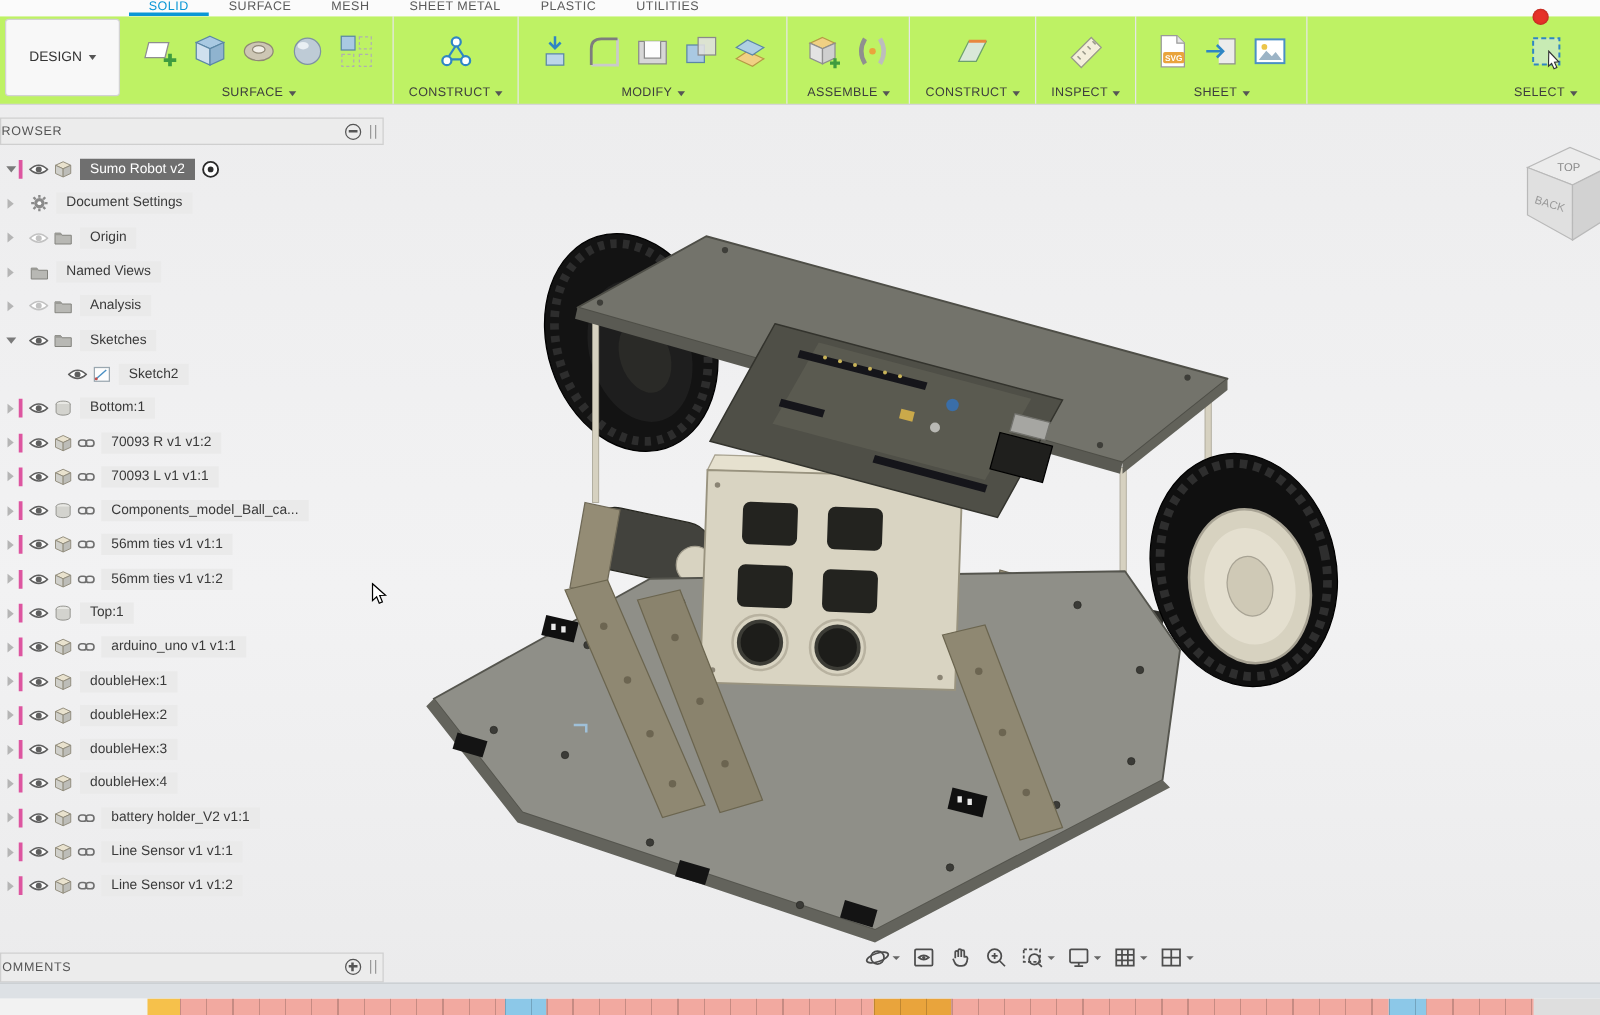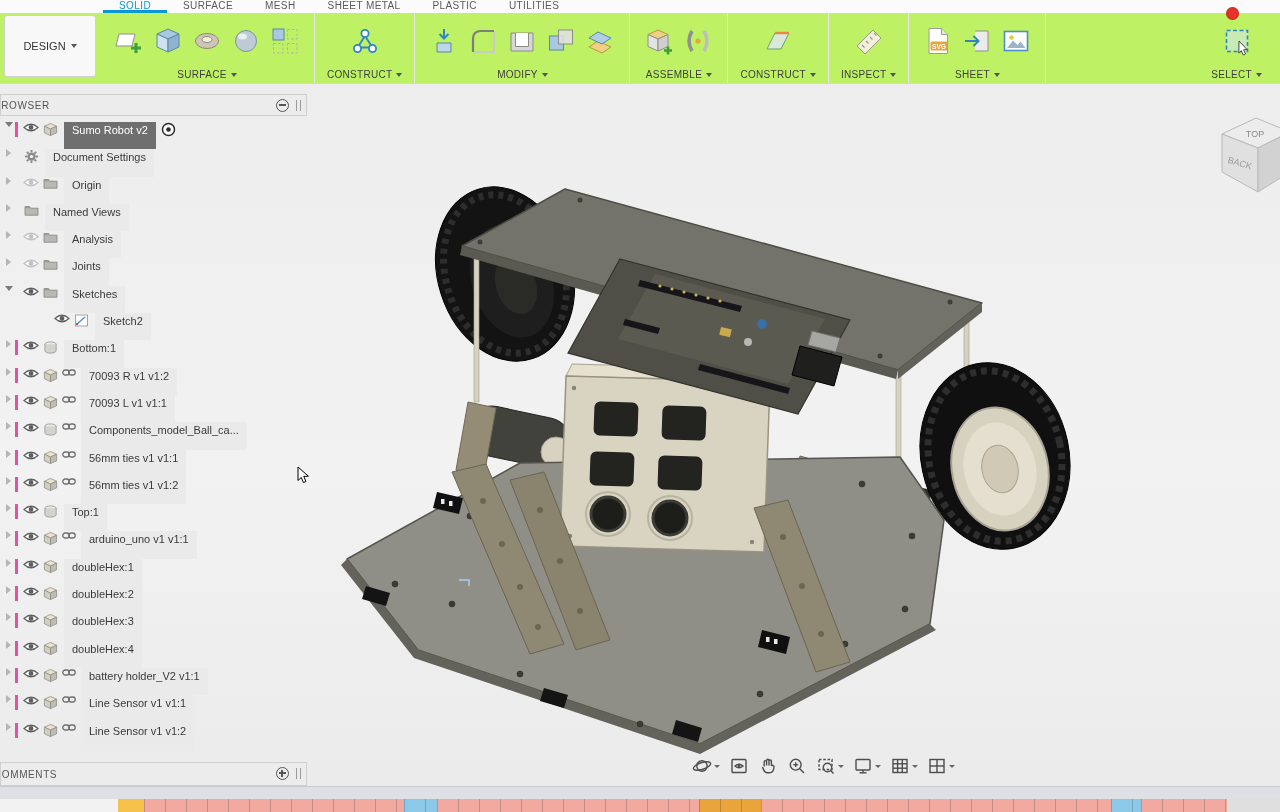--- a/index.html
+++ b/index.html
@@ -39,21 +39,21 @@
 
 
 .browser{position:absolute;left:0;top:94px;width:307px;bottom:26px;z-index:20}
 .panel-header{height:22px;background:#ececec;border:1px solid #cfcfcf;display:flex;align-items:center;position:relative;overflow:hidden}
 .panel-title{font-size:10px;letter-spacing:.6px;color:#555;margin-left:-7px;white-space:nowrap}
 .circ{width:13px;height:13px;border:1.5px solid #555;border-radius:50%;position:absolute;right:17px;top:4px}
 .circ::after{content:"";position:absolute;left:2px;right:2px;top:4.1px;height:1.6px;background:#555}
 .circ.plus::before{content:"";position:absolute;top:2px;bottom:2px;left:4.1px;width:1.6px;background:#555}
 .grip{position:absolute;right:5px;top:5px;width:5px;height:11px;border-left:1.5px solid #9a9a9a;border-right:1.5px solid #9a9a9a}
 .tree{position:absolute;top:22px;left:0;right:0;bottom:0;padding-top:6px}
-.row{display:flex;height:27.3px;padding-left:3px}
+.row{display:flex;align-items:center;height:27.3px;padding-left:3px}
 .arrow{width:11px;display:flex;justify-content:center}
 .tri{width:0;height:0;border-top:4px solid transparent;border-bottom:4px solid transparent;border-left:5px solid #b5b5b5}
 .tri-open{width:0;height:0;border-left:4px solid transparent;border-right:4px solid transparent;border-top:5px solid #7a7a7a}
 .cbar{width:3px;height:15px;background:var(--selection-pink,#dd55a0);margin:0 3px 0 1px}
 .barspace{width:7px}
 .eye-w{width:19px;display:flex;justify-content:center}
 .ico-w{width:19px;display:flex;justify-content:center;margin-left:1px}
 .link-w{width:17px;display:flex;justify-content:center}
 .chip{margin-left:4px;background:#eaeaea;padding:2px 8px 3px;color:#3a3a3a;white-space:nowrap}
 .row.root .chip{background:#6f6f6f;color:#fff}
@@ -625,39 +625,20 @@
           <span class="ico-w">
             <svg width="15" height="12" viewBox="0 0 15 12">
               <path d="M1 2.5 h4.5 l1.2 1.7 H14 v7 H1Z" fill="#b8b8b4" stroke="#83837e" stroke-width=".8"></path>
               <path d="M1 2.5 h4.5 l1.2 1.7 H1Z" fill="#9a9a95"></path>
             </svg>
           </span>
           <span class="chip">Analysis</span>
         </div>
         <div class="row">
           <span class="arrow">
-            <span class="tri"></span>
-          </span>
-          <span class="barspace"></span>
-          <span class="eye-w">
-            <svg width="16" height="11" viewBox="0 0 16 11">
-              <path d="M1 5.5 Q8 -1 15 5.5 Q8 12 1 5.5Z" fill="#fff" stroke="#c2c2c2" stroke-width="1.2"></path>
-              <circle cx="8" cy="5.5" r="2.4" fill="#c2c2c2"></circle>
-            </svg>
-          </span>
-          <span class="ico-w">
-            <svg width="15" height="12" viewBox="0 0 15 12">
-              <path d="M1 2.5 h4.5 l1.2 1.7 H14 v7 H1Z" fill="#b8b8b4" stroke="#83837e" stroke-width=".8"></path>
-              <path d="M1 2.5 h4.5 l1.2 1.7 H1Z" fill="#9a9a95"></path>
-            </svg>
-          </span>
-          <span class="chip">Joints</span>
-        </div>
-        <div class="row">
-          <span class="arrow">
             <span class="tri-open"></span>
           </span>
           <span class="barspace"></span>
           <span class="eye-w">
             <svg width="16" height="11" viewBox="0 0 16 11">
               <path d="M1 5.5 Q8 -1 15 5.5 Q8 12 1 5.5Z" fill="#fff" stroke="#5f5f5f" stroke-width="1.2"></path>
               <circle cx="8" cy="5.5" r="2.4" fill="#5f5f5f"></circle>
             </svg>
           </span>
           <span class="ico-w">

